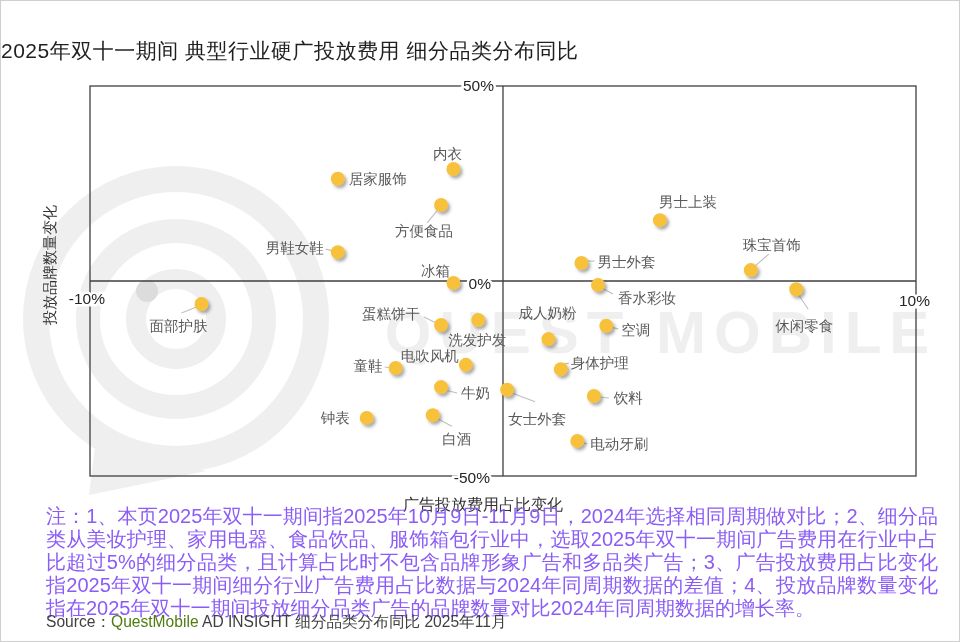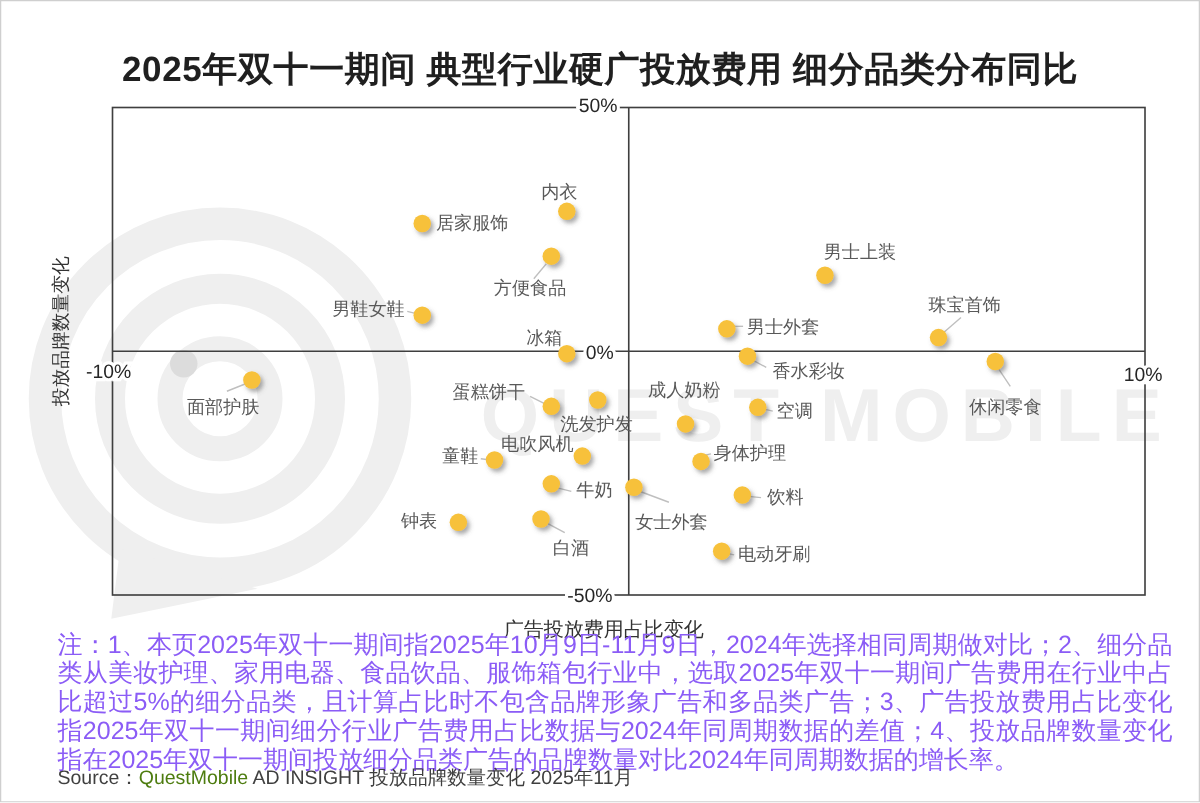--- a/index.html
+++ b/index.html
@@ -3,21 +3,21 @@
 <meta charset="utf-8">
 <style>
   html,body{margin:0;padding:0;background:#fff;}
   .page{
     position:relative;width:960px;height:642px;background:#fff;
     border:1px solid #cfcfcf;box-sizing:border-box;overflow:hidden;
     font-family:"Liberation Sans","DejaVu Sans",sans-serif;
   }
   .chart-title{
     position:absolute;top:36px;left:0;width:100%;
-    text-align:center;font-size:28px;font-weight:700;color:#1f1f1f;
+    text-align:left;font-size:21px;font-weight:400;color:#1f1f1f;
     letter-spacing:0.5px;
   }
   svg.chart{position:absolute;top:0;left:0;}
   .footnote{
     position:absolute;top:504px;left:45px;width:892px;
     font-size:20px;line-height:23px;color:#8b5cf6;text-align:justify;
   }
   .source-line{
     position:absolute;top:611px;left:45px;width:892px;
     font-size:15.6px;color:#3f3f3f;
@@ -113,14 +113,14 @@
       <circle cx="506.13" cy="388.81" r="7" fill="#F7C13A" filter="url(#ds)"></circle>
       <text x="536.13" y="417.81" text-anchor="middle" dominant-baseline="central" font-size="14.5" fill="#595959" font-family="&quot;Liberation Sans&quot;,&quot;DejaVu Sans&quot;,sans-serif">女士外套</text>
       <circle cx="592.86" cy="395.05" r="7" fill="#F7C13A" filter="url(#ds)"></circle>
       <text x="612.86" y="397.05" text-anchor="start" dominant-baseline="central" font-size="14.5" fill="#595959" font-family="&quot;Liberation Sans&quot;,&quot;DejaVu Sans&quot;,sans-serif">饮料</text>
       <circle cx="576.3400000000001" cy="439.9" r="7" fill="#F7C13A" filter="url(#ds)"></circle>
       <text x="589.3400000000001" y="442.9" text-anchor="start" dominant-baseline="central" font-size="14.5" fill="#595959" font-family="&quot;Liberation Sans&quot;,&quot;DejaVu Sans&quot;,sans-serif">电动牙刷</text>
     </svg>
 
   <div class="footnote">注：1、本页2025年双十一期间指2025年10月9日-11月9日，2024年选择相同周期做对比；2、细分品类从美妆护理、家用电器、食品饮品、服饰箱包行业中，选取2025年双十一期间广告费用在行业中占比超过5%的细分品类，且计算占比时不包含品牌形象广告和多品类广告；3、广告投放费用占比变化指2025年双十一期间细分行业广告费用占比数据与2024年同周期数据的差值；4、投放品牌数量变化指在2025年双十一期间投放细分品类广告的品牌数量对比2024年同周期数据的增长率。</div>
 
-  <div class="source-line"><span>Source：</span><span class="source-brand">QuestMobile</span><span> AD INSIGHT 投放品牌数量变化 2025年11月</span></div>
+  <div class="source-line"><span>Source：</span><span class="source-brand">QuestMobile</span><span> AD INSIGHT 细分品类分布同比 2025年11月</span></div>
 </div>
 
 </body></html>

